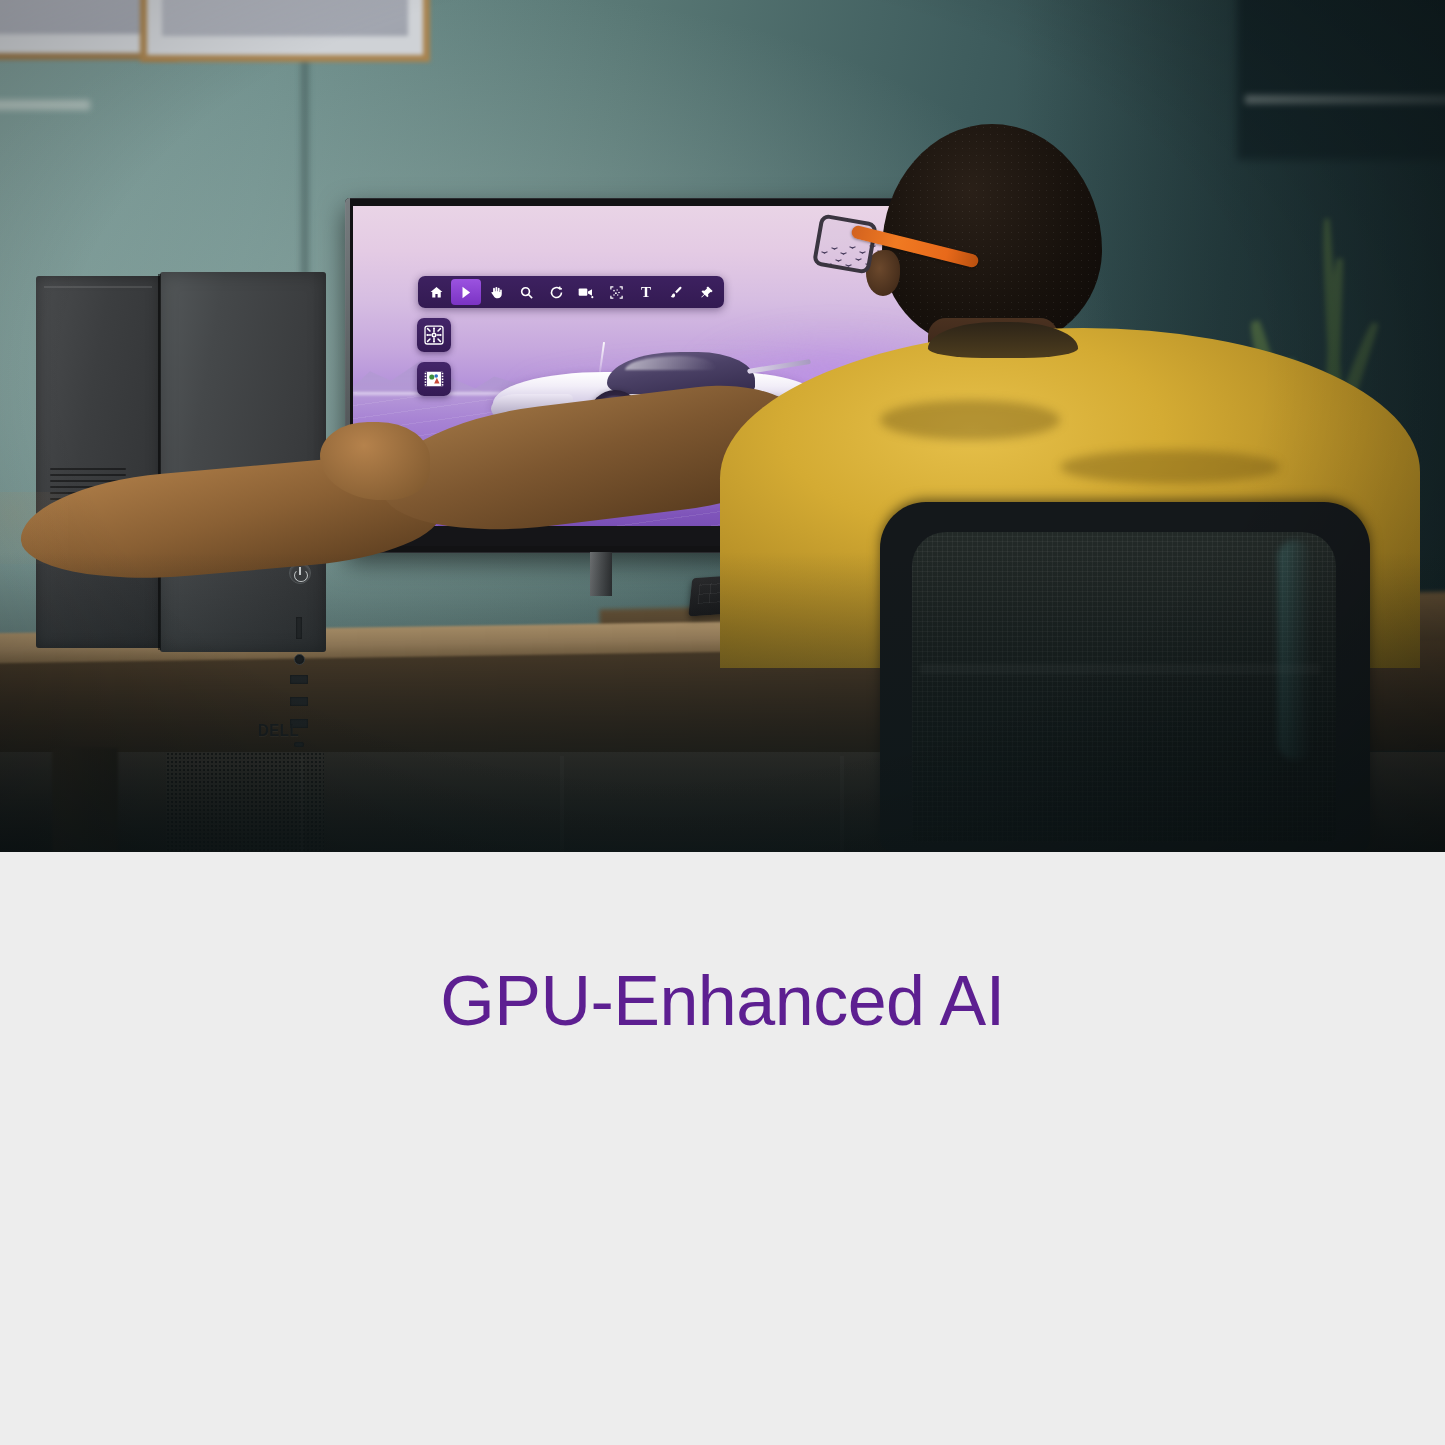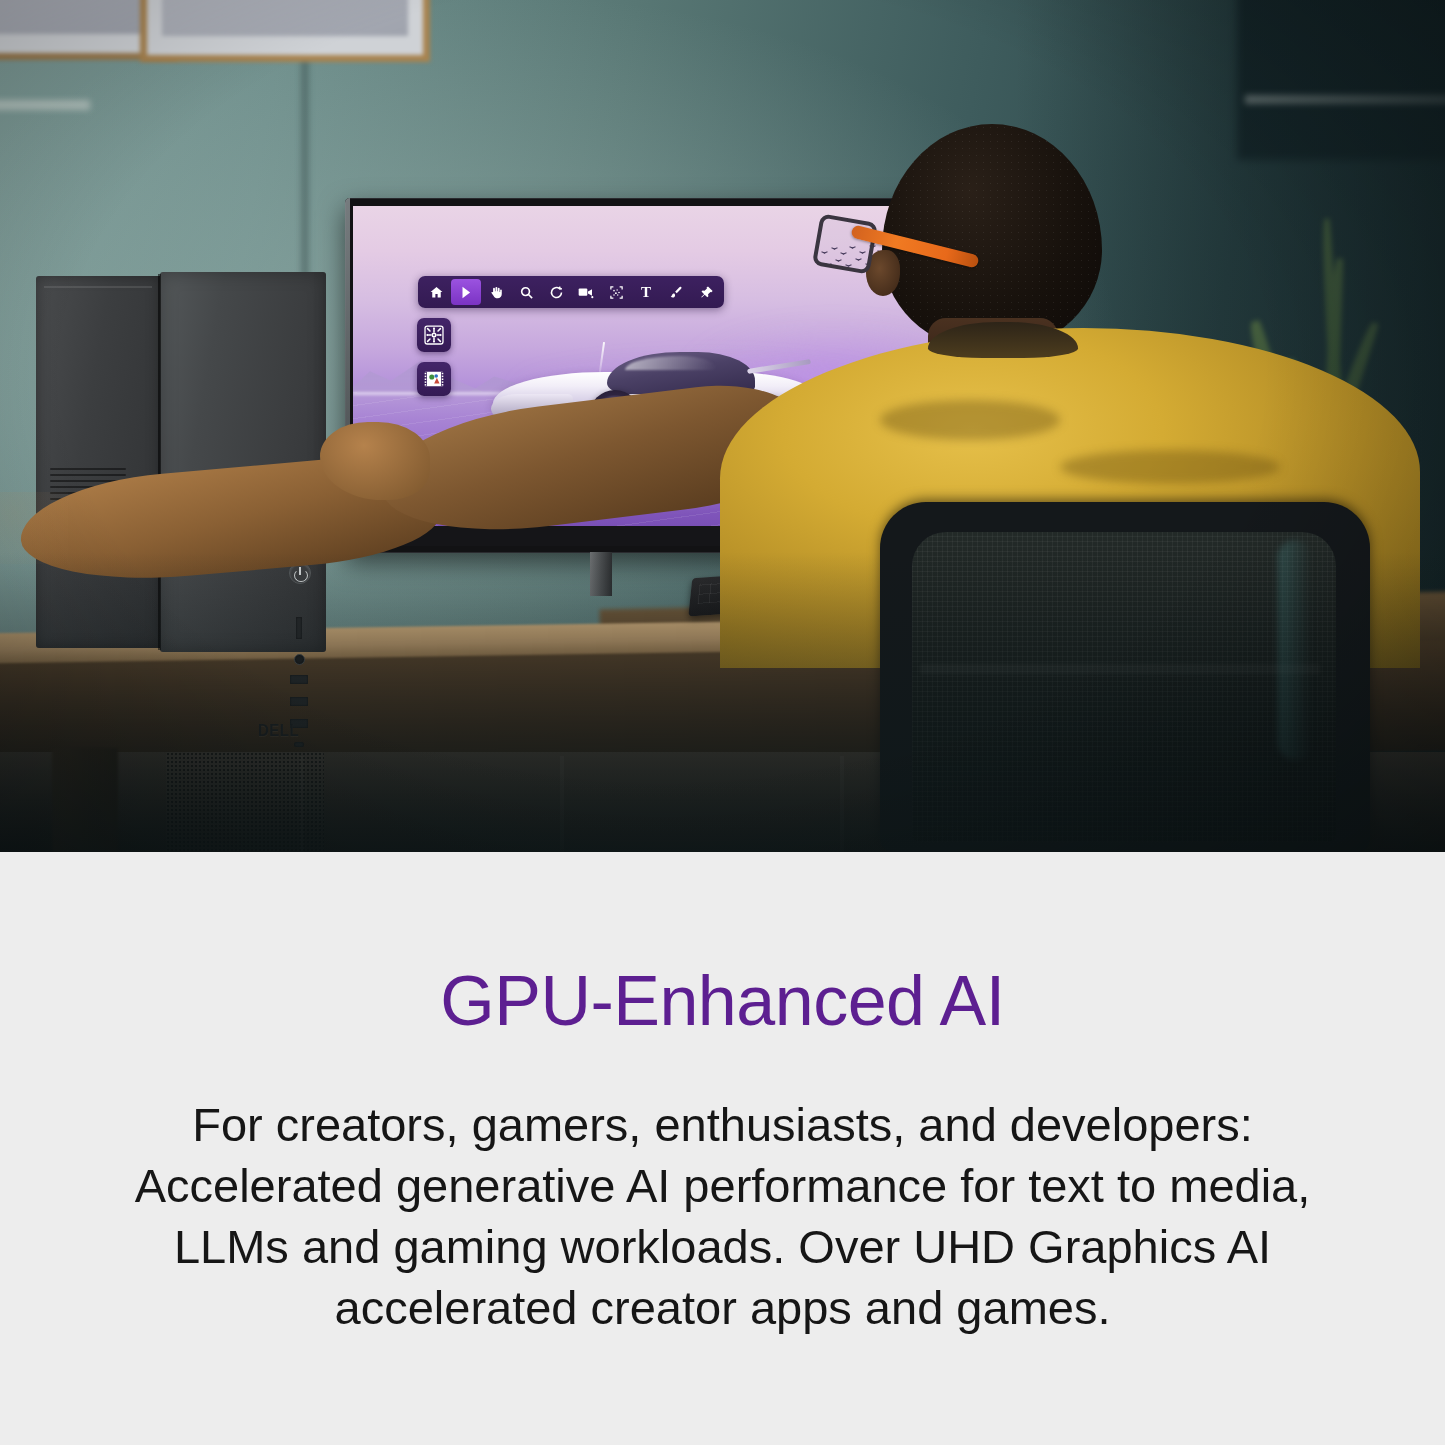--- a/index.html
+++ b/index.html
@@ -580,16 +580,15 @@
       <div class="chair-band"></div>
       <div class="chair-hl"></div>
     </div>
 
     <div class="wall-dark-b"></div>
     <div class="photo-vig"></div>
   </div>
 
   <div class="panel">
     <h1>GPU-Enhanced AI</h1>
-    <p class="body">For creators, gamers, enthusiasts, and developers: Accelerated generative AI performance for text to media, LLMs and gaming workloads. Over UHD Graphics AI accelerated creator apps and games.</p>
   </div>
 
 </div>
 
 </body></html>

